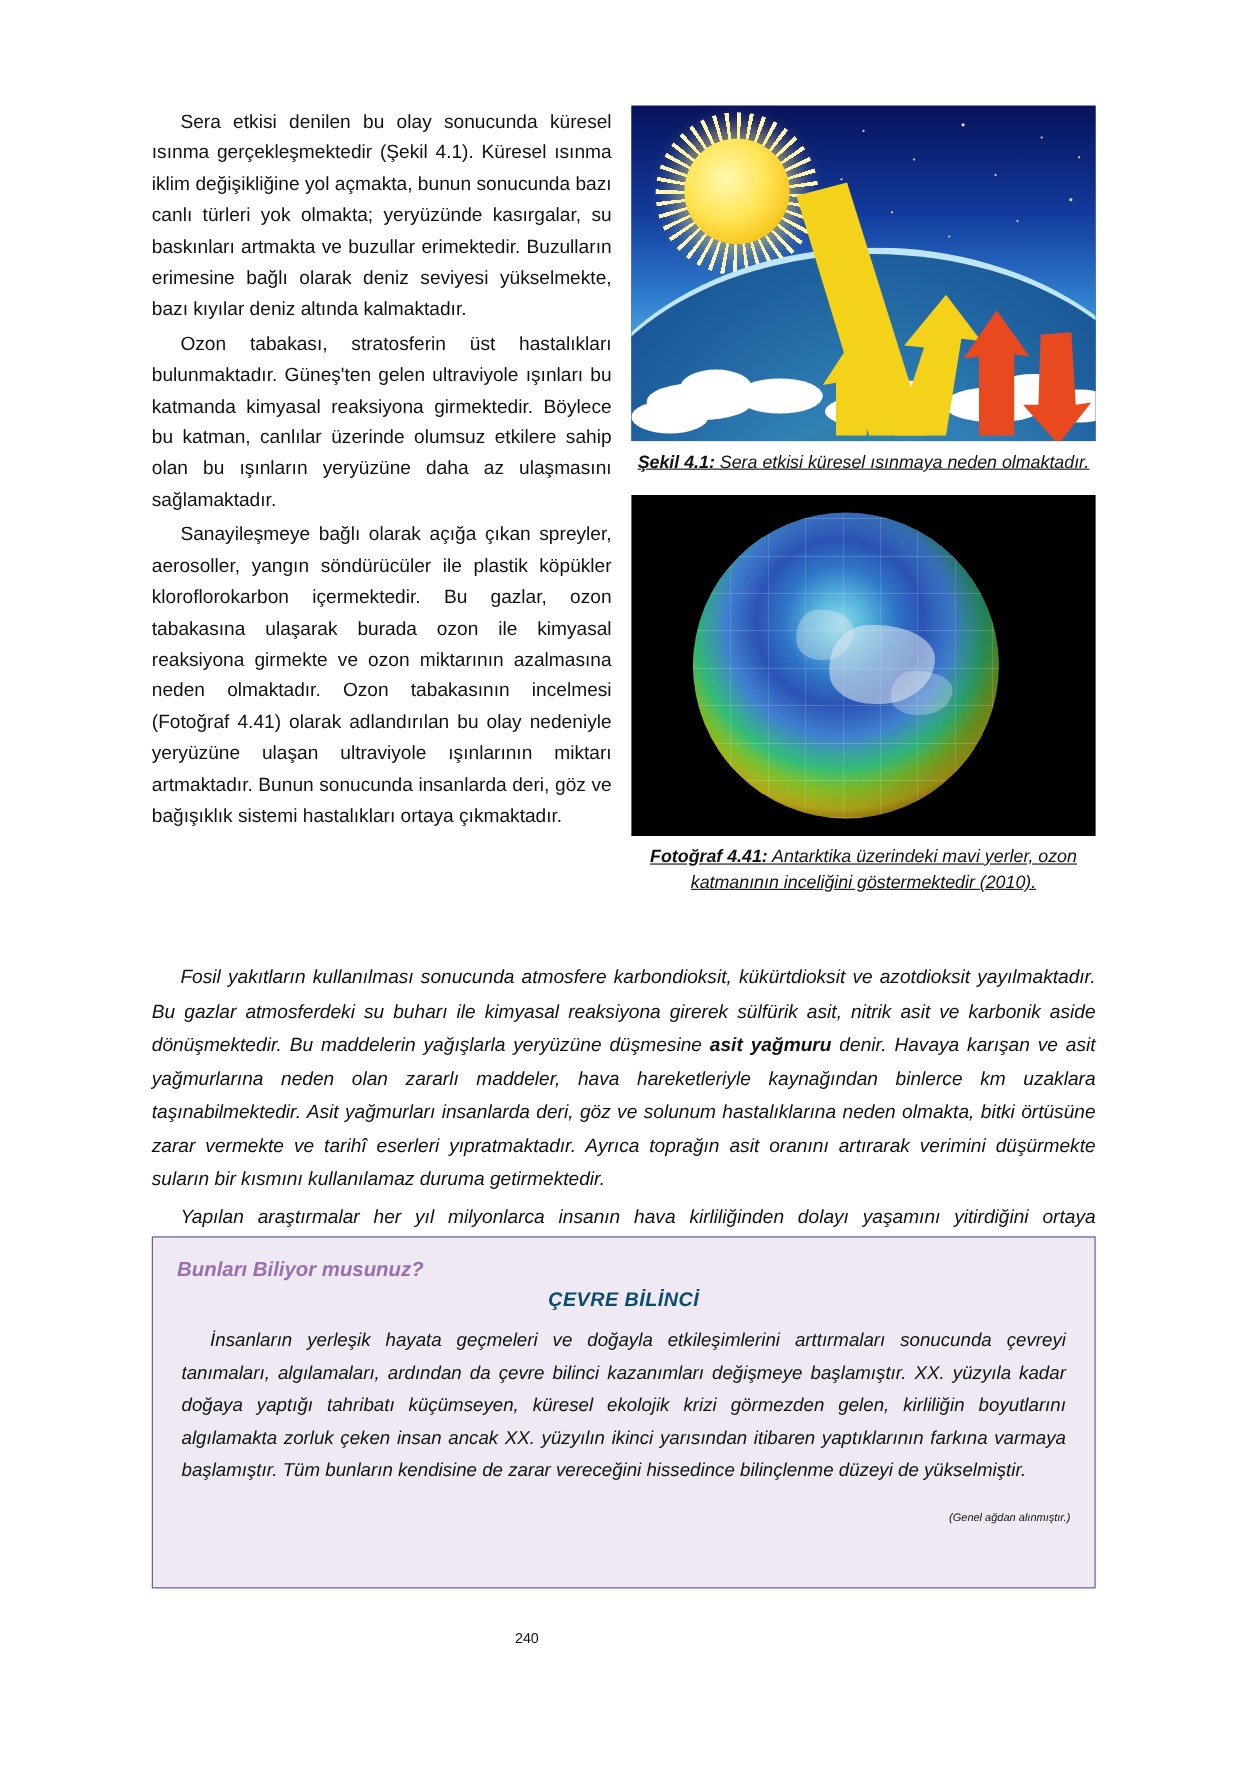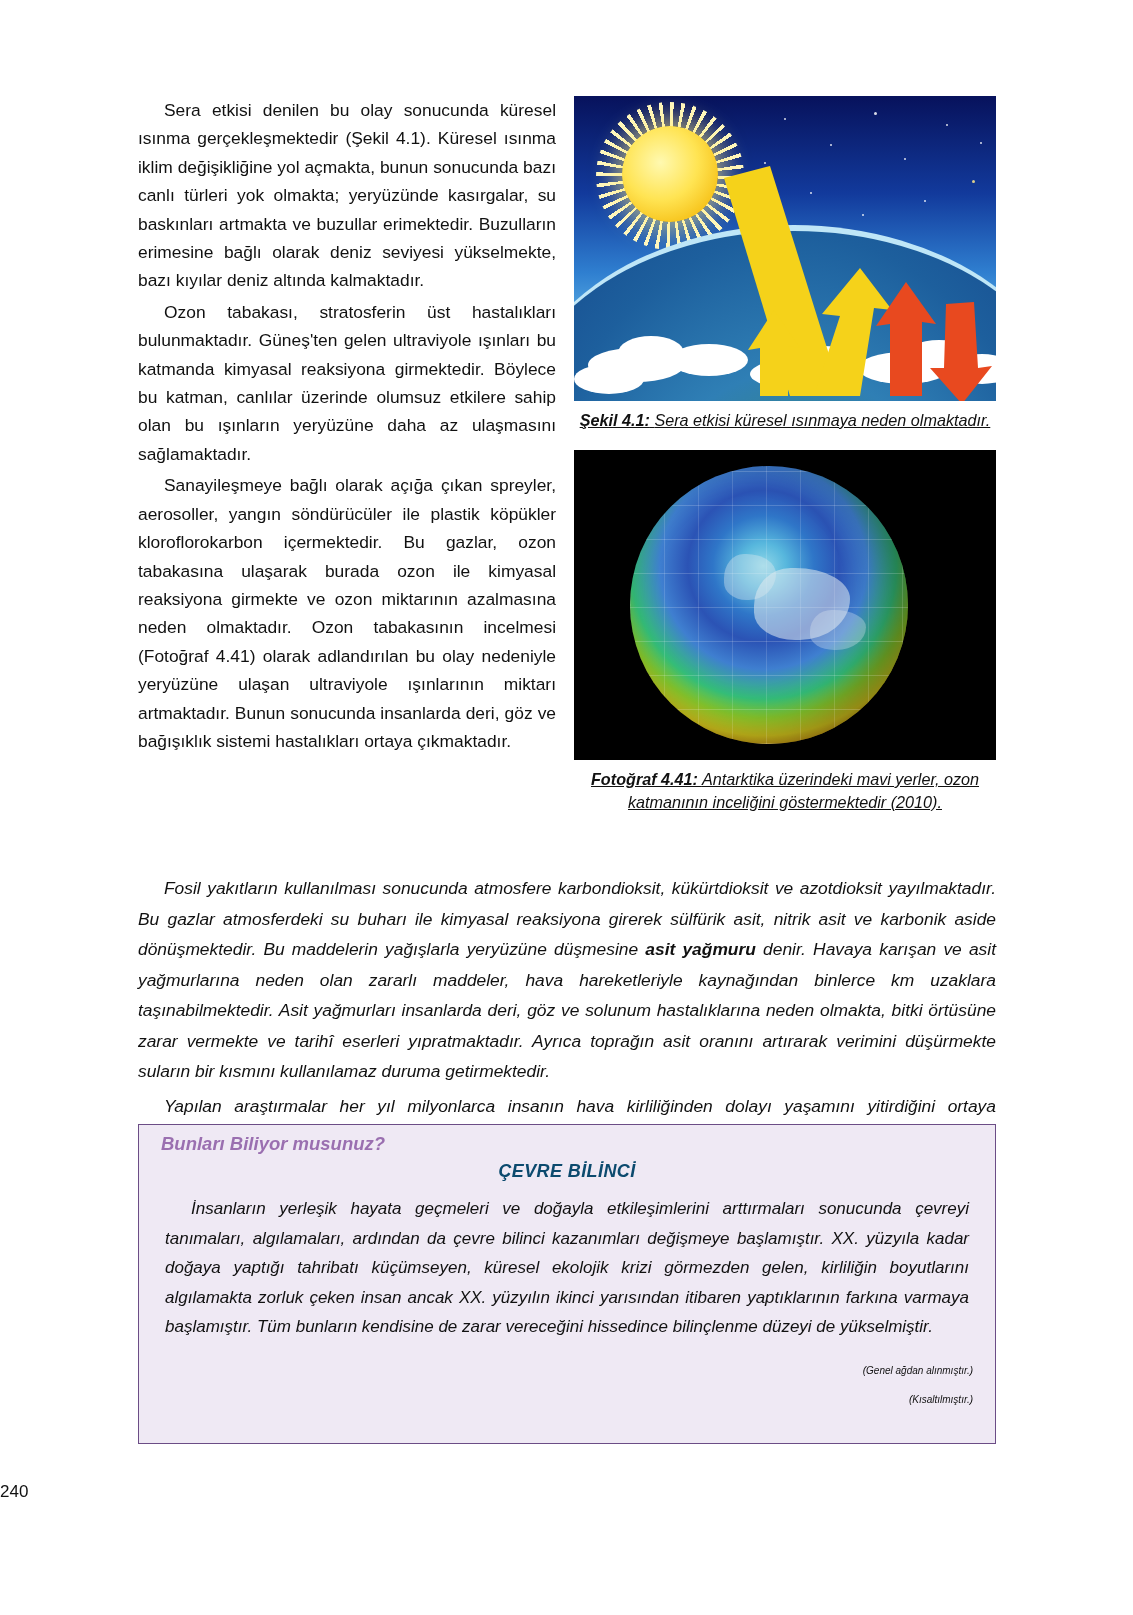--- a/index.html
+++ b/index.html
@@ -159,21 +159,21 @@
   
   .infobox {
     position: absolute;
     left: 138px;
     top: 1124px;
     width: 858px;
     height: 320px;
     border: 1.6px solid #6b4d86;
     background: #efe9f4;
     box-sizing: border-box;
-    padding: 8px 22px 14px 22px;
+    padding: 18px 22px 14px 22px;
   }
   .infobox .bb-title {
     font-size: 18.5px;
     font-style: italic;
     font-weight: bold;
     color: #9a6fb0;
     margin: 0 0 6px 0;
   }
   .infobox .topic {
     font-size: 18px;
@@ -197,22 +197,22 @@
     font-style: italic;
     text-align: right;
     margin-top: 16px;
     line-height: 25px;
   }
 
   .pagenum {
     position: absolute;
     left: 0; top: 1482px;
     width: 958px;
-    text-align: left;
-    font-size: 17px;
+    text-align: center;
+    font-size: 13px;
   }
 </style>
 </head>
 <body>
 
 <div class="page">
 
   <div class="top-area">
 
     <div class="col-right">
@@ -297,17 +297,16 @@
   <div class="full">
     <p><span>Fosil yakıtların kullanılması sonucunda atmosfere karbondioksit, kükürtdioksit ve azotdioksit yayılmaktadır. Bu gazlar atmosferdeki su buharı ile kimyasal reaksiyona girerek sülfürik asit, nitrik asit ve karbonik aside dönüşmektedir. Bu maddelerin yağışlarla yeryüzüne düşmesine </span><b>asit yağmuru</b><span> denir. Havaya karışan ve asit yağmurlarına neden olan zararlı maddeler, hava hareketleriyle kaynağından binlerce km uzaklara taşınabilmektedir. Asit yağmurları insanlarda deri, göz ve solunum hastalıklarına neden olmakta, bitki örtüsüne zarar vermekte ve tarihî eserleri yıpratmaktadır. Ayrıca toprağın asit oranını artırarak verimini düşürmekte suların bir kısmını kullanılamaz duruma getirmektedir.</span></p>
     <p>Yapılan araştırmalar her yıl milyonlarca insanın hava kirliliğinden dolayı yaşamını yitirdiğini ortaya koymaktadır. Bu ölümlerin önemli bir kısmı Çin ve Hindistan'da gerçekleşmektedir.</p>
   </div>
 
   <div class="infobox">
     <p class="bb-title">Bunları Biliyor musunuz?</p>
     <p class="topic">ÇEVRE BİLİNCİ</p>
     <p class="txt">İnsanların yerleşik hayata geçmeleri ve doğayla etkileşimlerini arttırmaları sonucunda çevreyi tanımaları, algılamaları, ardından da çevre bilinci kazanımları değişmeye başlamıştır. XX. yüzyıla kadar doğaya yaptığı tahribatı küçümseyen, küresel ekolojik krizi görmezden gelen, kirliliğin boyutlarını algılamakta zorluk çeken insan ancak XX. yüzyılın ikinci yarısından itibaren yaptıklarının farkına varmaya başlamıştır. Tüm bunların kendisine de zarar vereceğini hissedince bilinçlenme düzeyi de yükselmiştir.</p>
     <div class="src">(Genel ağdan alınmıştır.)</div>
-    <div class="src" style="margin-top:4px;">(Kısaltılmıştır.)</div>
   </div>
 
   <div class="pagenum">240</div>
 </div>
 
 </body></html>

